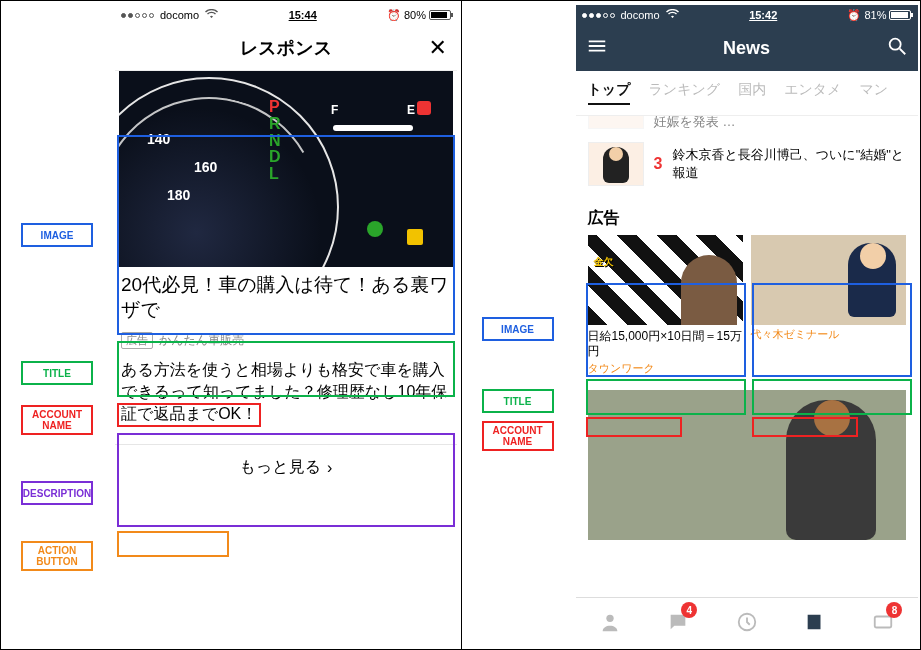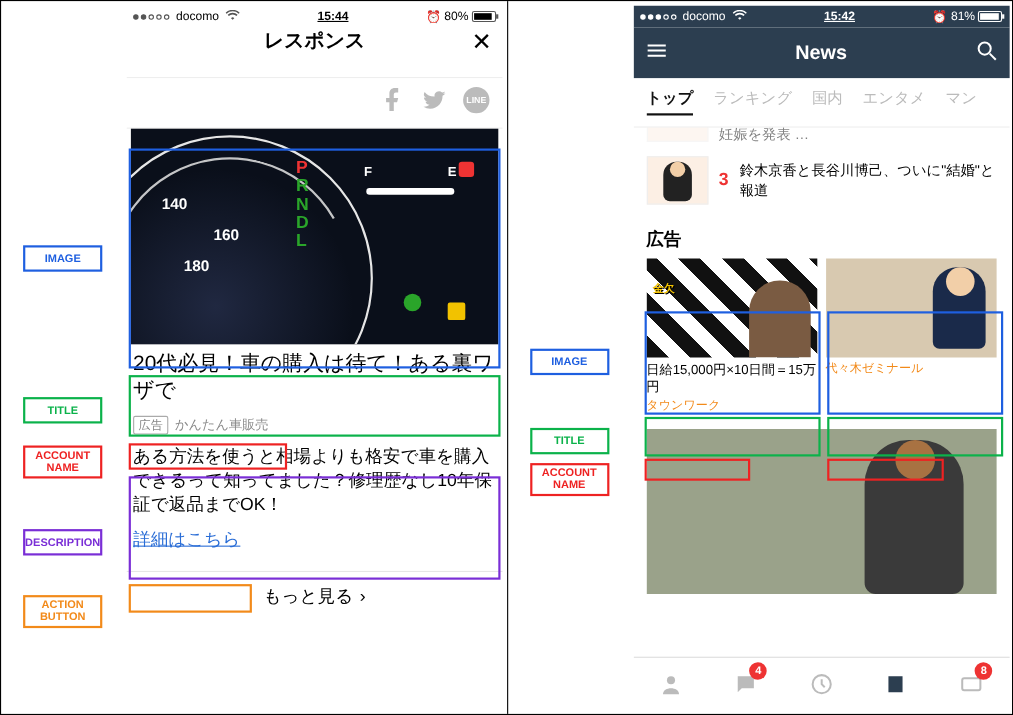--- a/index.html
+++ b/index.html
@@ -25,21 +25,21 @@
   .battery { width: 22px; height: 10px; border: 1px solid #555; border-radius: 2px; position: relative; display: inline-block; }
   .battery::after { content:''; position:absolute; right:-3px; top:2px; width:2px; height:4px; background:#555; }
   .battery .fill { position:absolute; left:1px; top:1px; bottom:1px; background:#000; }
   .statusbar.dark .battery { border-color:#fff; }
   .statusbar.dark .battery::after { background:#fff; }
   .statusbar.dark .battery .fill { background:#fff; }
 
   
   .col.left { width: 460px; }
   .phone.left { left: 114px; top: 4px; width: 342px; height: 640px; overflow: hidden; }
-  .nav1 { display:flex; justify-content:center; height:46px; position:relative; border-bottom:1px solid #eee; }
+  .nav1 { display:flex; align-items:center; justify-content:center; height:46px; position:relative; border-bottom:1px solid #eee; }
   .nav1 .title { font-size:18px; font-weight:600; }
   .nav1 .close { position:absolute; right:10px; font-size:22px; }
   .share { display:flex; justify-content:flex-end; gap:14px; padding:8px 12px; border-bottom:1px solid #eee; }
   .share svg { width:24px; height:24px; fill:#bbb; }
   .share .line-ic { width:24px;height:24px;border-radius:50%;background:#bbb;display:flex;align-items:center;justify-content:center;color:#fff;font-size:8px;font-weight:bold; }
 
   .ad-slot { padding: 0 4px; }
   .hero { width: 100%; height: 196px; background: #0a0f1a; position: relative; overflow: hidden; }
   .gauge { position:absolute; left:-40px; bottom:-70px; width:260px; height:260px; border:2px solid #e6e6e6; border-radius:50%; background: radial-gradient(circle at 45% 60%, rgba(120,140,220,.2), transparent 60%); }
   .gauge .arc { position:absolute; inset:18px; border:2px solid rgba(230,230,230,.85); border-radius:50%; border-right-color:transparent; border-bottom-color:transparent; transform:rotate(15deg);}
@@ -158,29 +158,20 @@
               <span class="fill" style="width:80%"></span>
             </span>
         </div>
       </div>
 
       <div class="nav1">
         <span class="title">レスポンス</span>
         <span class="close">✕</span>
       </div>
 
-      <div class="share">
-        <span><svg viewBox="0 0 24 24">
-              <path d="M13 22v-8h3l1-4h-4V7c0-1 .3-2 2-2h2V1h-3c-3 0-5 2-5 5v4H6v4h3v8h4z"></path>
-            </svg></span>
-        <span><svg viewBox="0 0 24 24">
-              <path d="M22 5.8a8 8 0 01-2.3.6 4 4 0 001.8-2.2 8 8 0 01-2.6 1 4 4 0 00-6.8 3.6A11 11 0 013 4.6a4 4 0 001.2 5.3 4 4 0 01-1.8-.5v.1a4 4 0 003.2 3.9 4 4 0 01-1.8.1 4 4 0 003.7 2.8A8 8 0 012 18a11 11 0 006 1.8c7.3 0 11.3-6 11.3-11.3v-.5A8 8 0 0022 5.8z"></path>
-            </svg></span>
-        <span class="line-ic">LINE</span>
-      </div>
 
       <div class="ad-slot">
         <div class="hero">
           <div class="gauge">
               <div class="arc"></div>
             </div>
           <div class="tick t140">140</div>
           <div class="tick t160">160</div>
           <div class="tick t180">180</div>
           <div class="prndl">
@@ -198,21 +189,20 @@
           </div>
           <div class="leaf"></div>
           <div class="pump"></div>
         </div>
         <div class="ad-title">20代必見！車の購入は待て！ある裏ワザで</div>
         <div class="ad-acc">
           <span class="badge">広告</span>
           <span class="name">かんたん車販売</span>
         </div>
         <div class="ad-desc">ある方法を使うと相場よりも格安で車を購入できるって知ってました？修理歴なし10年保証で返品までOK！</div>
-        <a class="ad-action">詳細はこちら</a>
       </div>
 
       <div class="more">
         <span>もっと見る</span>
         <span class="chev">›</span>
       </div>
     </div>
 
     <div class="overlay ov-blue" style="left:116px;top:134px;width:338px;height:200px;"></div>
     <div class="overlay ov-green" style="left:116px;top:340px;width:338px;height:56px;"></div>

